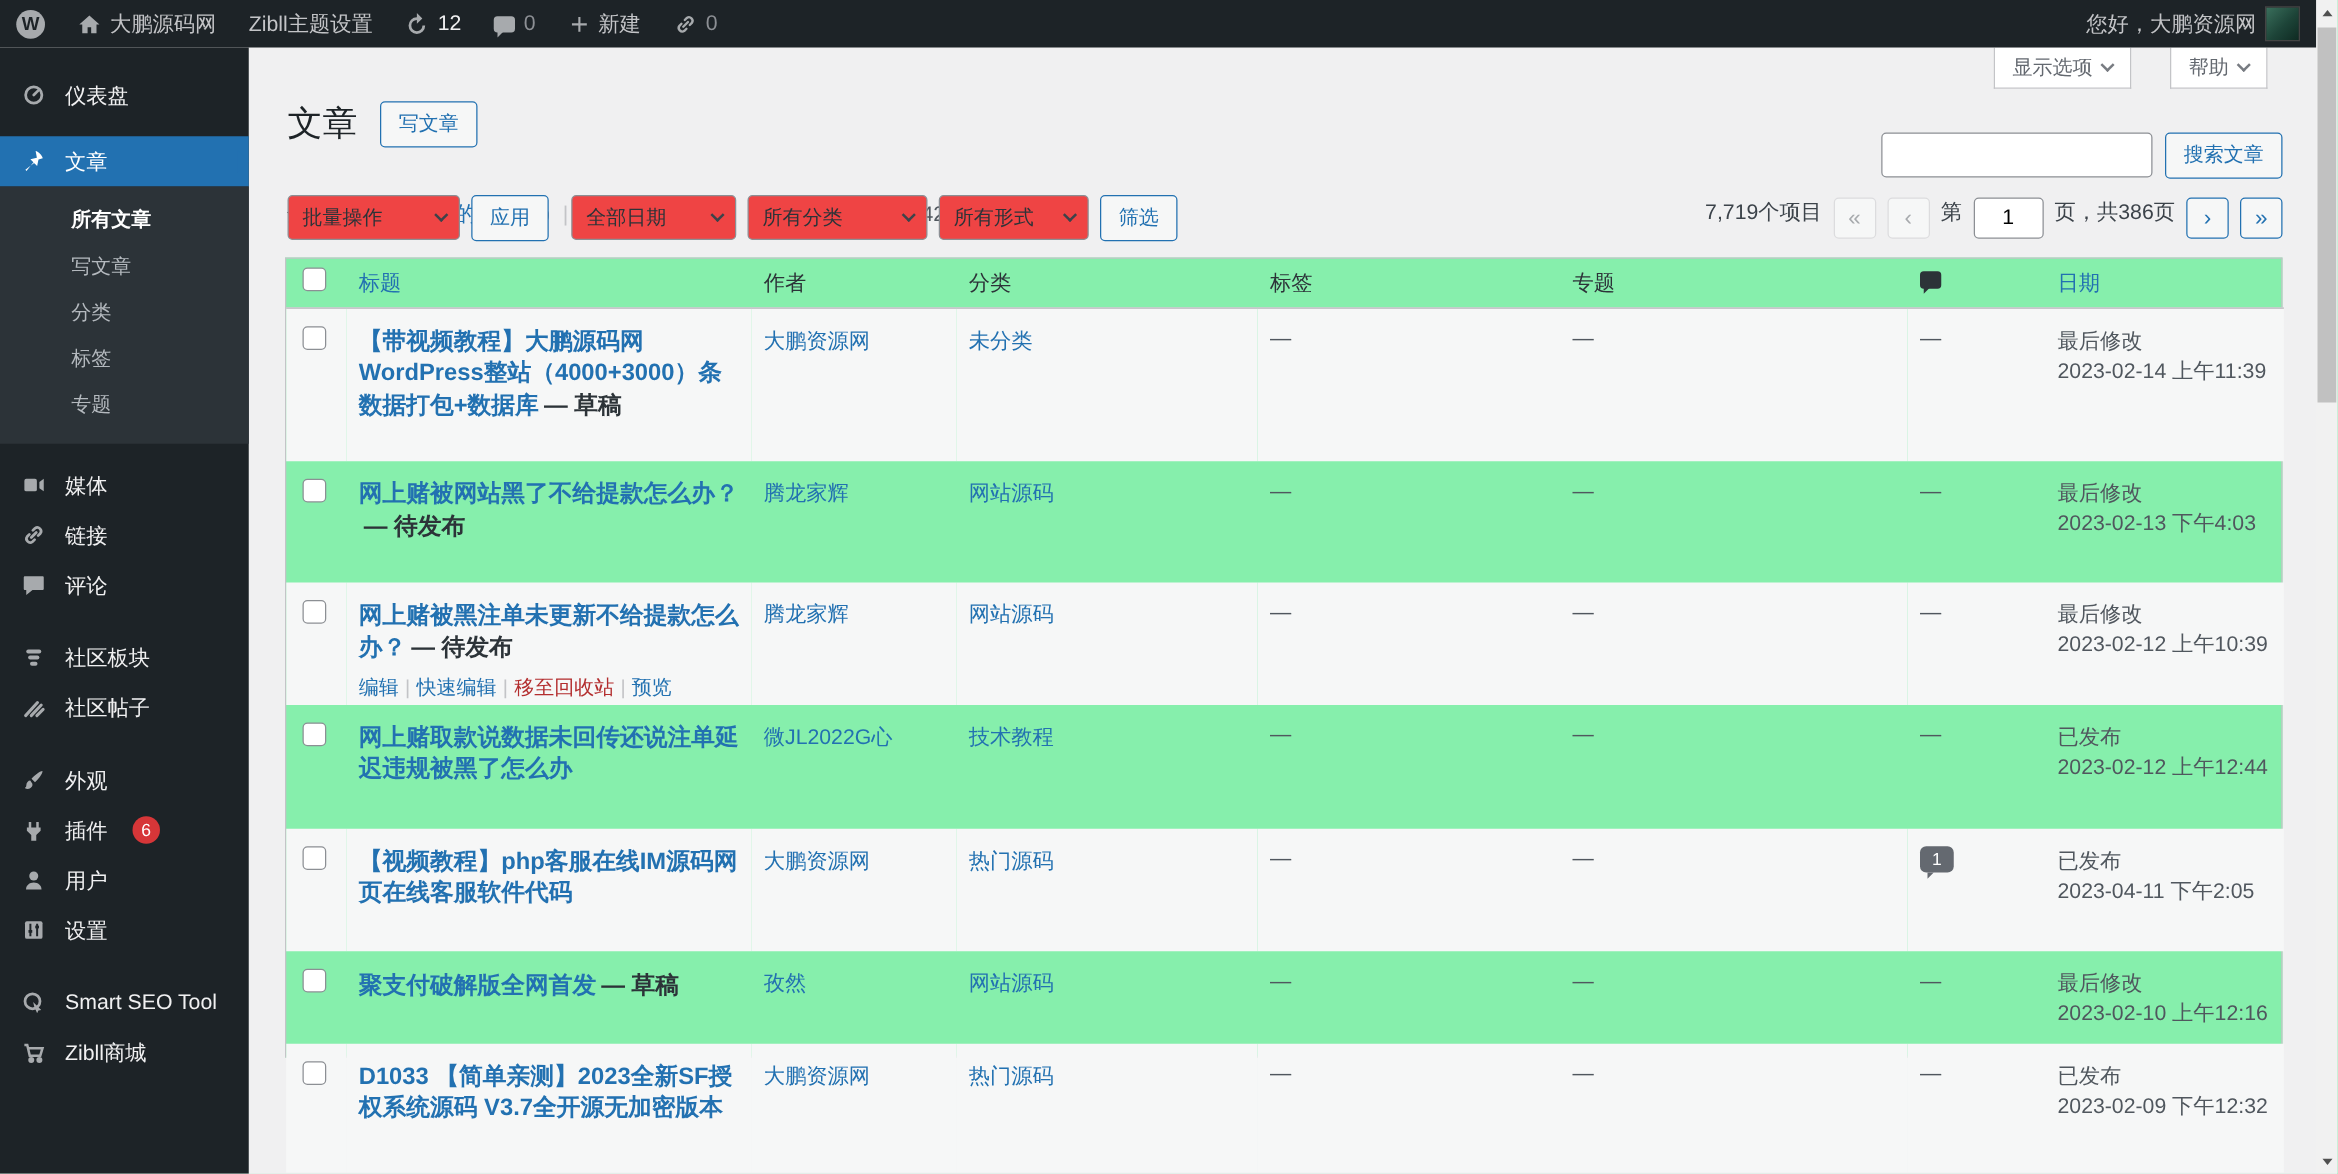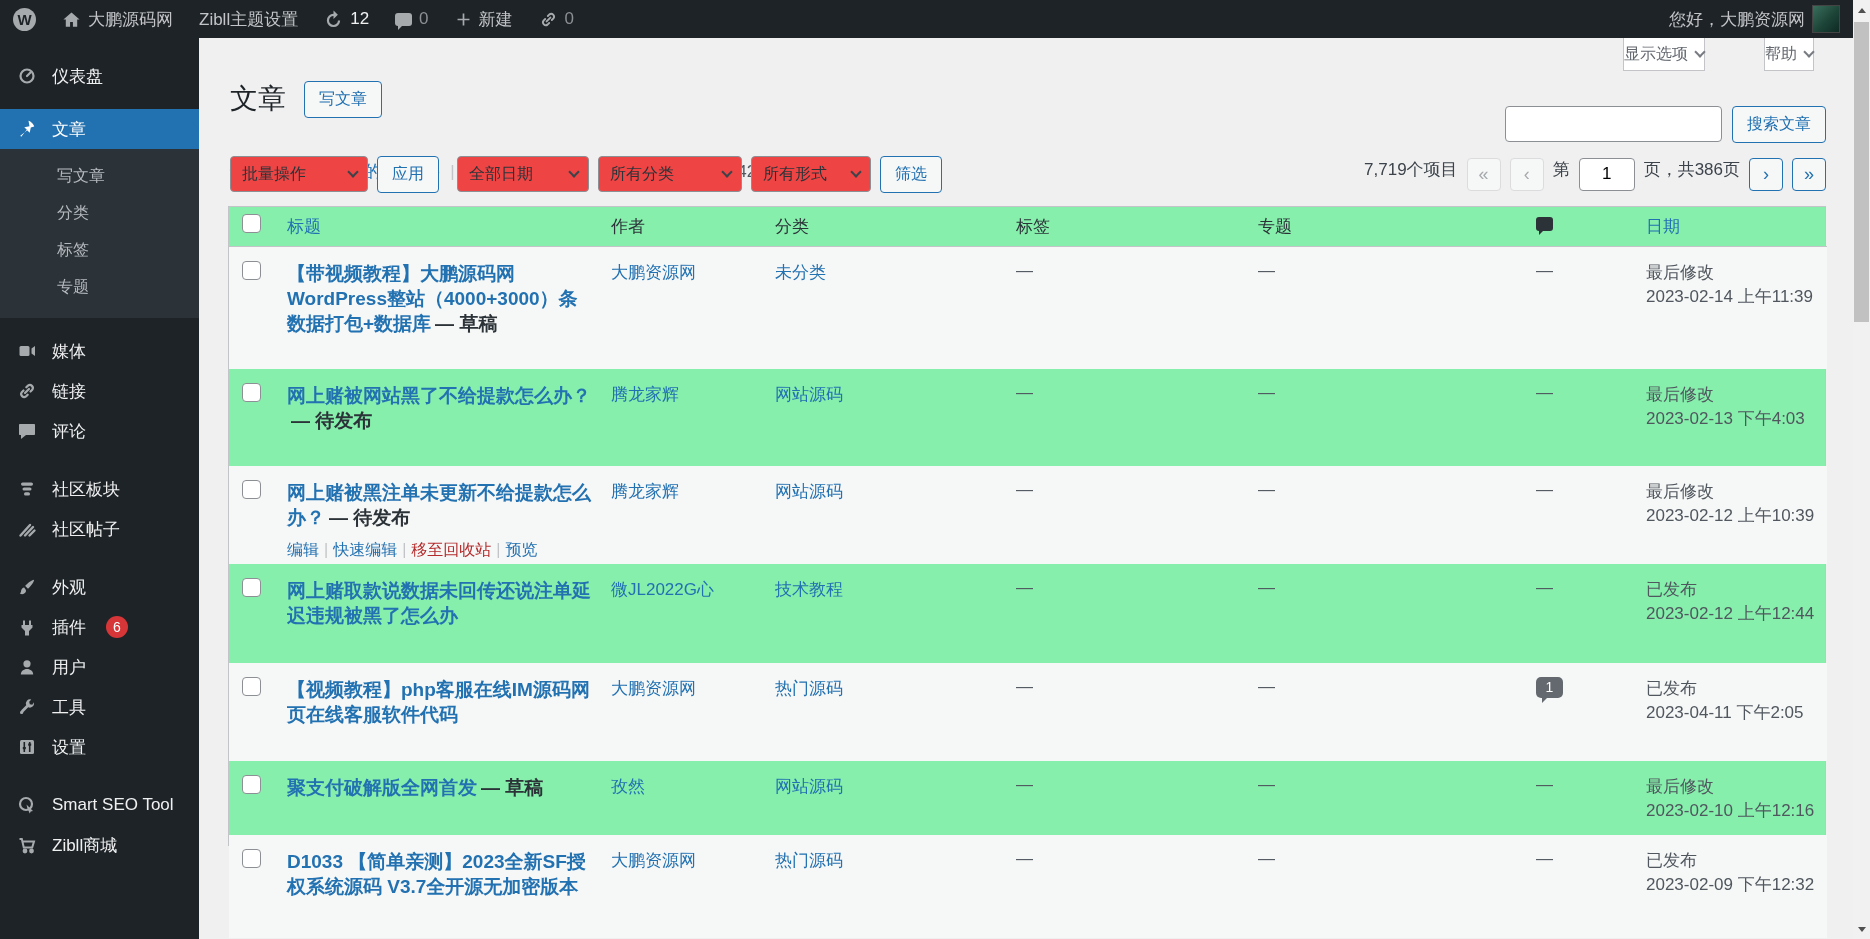--- a/index.html
+++ b/index.html
@@ -30,21 +30,21 @@
   .nav-spacer { height:18px; }
   .nav-spacer-sm { height:13px; }
   .submenu { background:#2c3338; padding:9px 0 12px 0; }
   .submenu-item { display:block; padding:8px 0 8px 57px; font-size:16px; color:#b4b9be; cursor:pointer; }
   .submenu-item.current { color:#fff; font-weight:bold; }
   .badge { display:inline-flex; align-items:center; justify-content:center; min-width:22px; height:22px; border-radius:50%; background:#d63638; color:#fff; font-size:14px; margin-left:7px; }
 
   
   .content { position:absolute; left:199px; top:38px; right:17px; bottom:0; background:#f0f0f1; overflow:hidden; }
 
-  .screen-tab { position:absolute; top:0; height:33px; background:#fff; border:1px solid #c3c4c7; border-top:none; color:#646970; font-size:16px; display:flex; align-items:center; gap:8px; padding:0 0; cursor:pointer; }
+  .screen-tab { position:absolute; top:0; height:33px; background:#fff; border:1px solid #c3c4c7; border-top:none; color:#646970; font-size:16px; display:flex; align-items:center; gap:8px; padding:0 14px; cursor:pointer; }
   .tab-screen-options { right:148px; }
   .tab-help { right:39px; }
   .chev { width:8px; height:8px; border-right:2px solid #787c82; border-bottom:2px solid #787c82; transform:rotate(45deg); margin-top:-4px; flex:none; }
 
   .title-row { position:absolute; left:31px; top:42px; display:flex; align-items:center; gap:18px; }
   .page-title { font-size:28px; font-weight:400; color:#1d2327; }
   .btn-secondary { background:#f6f7f7; border:1px solid #2271b1; color:#2271b1; border-radius:4px; font-size:16px; padding:7px 14px; cursor:pointer; font-family:inherit; }
 
   .filter-links { position:absolute; left:31px; top:122px; display:flex; align-items:center; font-size:17px; }
   .filter-item { display:flex; align-items:center; gap:5px; }
@@ -177,20 +177,21 @@
   <div class="nav-spacer-sm"></div>
   <div class="nav-item active">
     <span class="nav-icon">
       <svg width="20" height="20" viewBox="0 0 20 20" fill="currentColor">
           <path d="M11.5 1.8c2.3.5 5.2 3.4 5.7 5.7l-3.4 1-1.1 5.2-3-3-5.5 7-.9-.9 7-5.5-3-3 5.2-1.1z"></path>
         </svg>
     </span>
     <span>文章</span>
   </div>
   <div class="submenu">
+    <a class="submenu-item current">所有文章</a>
     <a class="submenu-item">写文章</a>
     <a class="submenu-item">分类</a>
     <a class="submenu-item">标签</a>
     <a class="submenu-item">专题</a>
   </div>
   <div class="nav-spacer-sm"></div>
   <div class="nav-item">
     <span class="nav-icon">
       <svg width="20" height="20" viewBox="0 0 20 20" fill="currentColor">
           <rect x="2.5" y="5" width="10" height="10" rx="1.5"></rect>
@@ -257,29 +258,20 @@
     <span class="badge">6</span>
   </div>
   <div class="nav-item">
     <span class="nav-icon">
       <svg width="20" height="20" viewBox="0 0 20 20" fill="currentColor">
           <circle cx="10" cy="6.8" r="3.6"></circle>
           <path d="M3.8 17.5c0-3.4 2.8-5.6 6.2-5.6s6.2 2.2 6.2 5.6z"></path>
         </svg>
     </span>
     <span>用户</span>
-  </div>
-  <div class="nav-item">
-    <span class="nav-icon">
-      <svg width="20" height="20" viewBox="0 0 20 20" fill="currentColor">
-          <path d="M16.8 5.2a4.2 4.2 0 0 1-5.6 5.1L6 15.5l-2-2 5.2-5.2A4.2 4.2 0 0 1 14.3 2.6l-2.1 2.1.6 2.5 2.5.6z"></path>
-          <circle cx="4.6" cy="15.4" r="1.6"></circle>
-        </svg>
-    </span>
-    <span>工具</span>
   </div>
   <div class="nav-item">
     <span class="nav-icon">
       <svg width="20" height="20" viewBox="0 0 20 20">
           <rect x="3" y="3" width="14" height="14" rx="1.5" fill="currentColor"></rect>
           <path d="M7.3 5v10M12.7 5v10" stroke="#1d2327" stroke-width="1.6"></path>
           <rect x="5.8" y="10" width="3" height="2.2" fill="#1d2327"></rect>
           <rect x="11.2" y="6.5" width="3" height="2.2" fill="#1d2327"></rect>
         </svg>
     </span>

